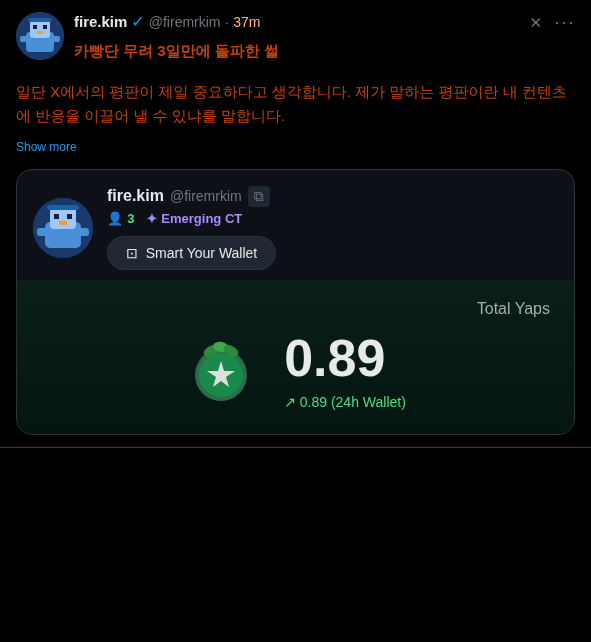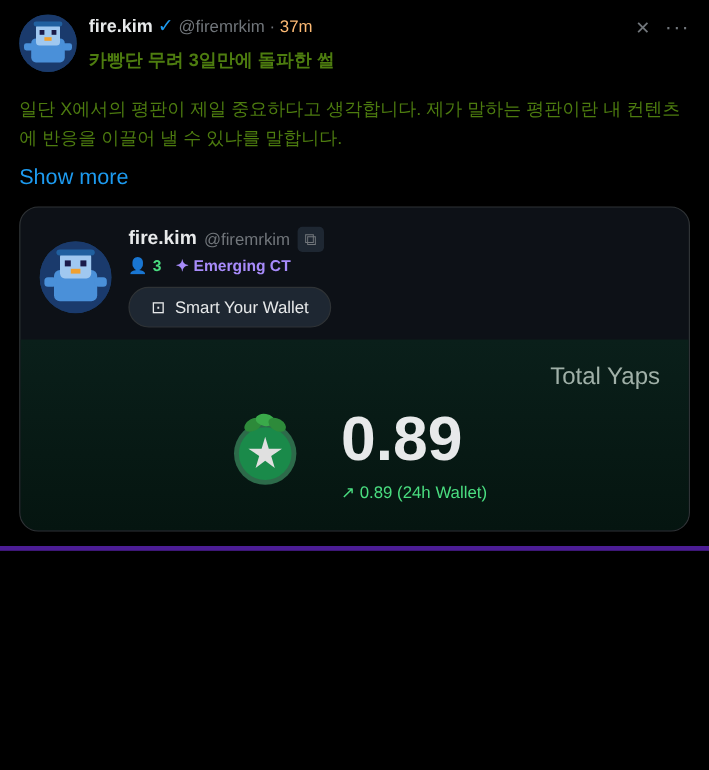--- a/index.html
+++ b/index.html
@@ -5,21 +5,21 @@
     * { box-sizing: border-box; margin: 0; padding: 0; }
     body {
       background: #000;
       color: #e7e9ea;
       font-family: -apple-system, BlinkMacSystemFont, 'Segoe UI', sans-serif;
       width: 591px;
       min-height: 642px;
     }
     .tweet-container {
       padding: 12px 16px;
-      border-bottom: 4px solid #4c1d95;
+      border-bottom: 1px solid #4c1d95;
     }
     .tweet-header {
       display: flex;
       align-items: flex-start;
       margin-bottom: 10px;
     }
     .avatar {
       width: 48px;
       height: 48px;
       border-radius: 50%;
@@ -55,29 +55,29 @@
       color: #71767b;
       font-size: 14px;
     }
     .time {
       color: #fdba74;
       font-size: 14px;
     }
     .tweet-text {
       font-size: 15px;
       line-height: 1.55;
-      color: #4d7c0f;
+      color: #c2410c;
       margin-bottom: 8px;
     }
     .tweet-text p {
       margin-bottom: 10px;
     }
     .show-more {
       color: #1d9bf0;
-      font-size: 18px;
+      font-size: 12px;
       cursor: pointer;
       text-decoration: none;
     }
     .card-container {
       margin-top: 14px;
       border: 1px solid #2f3336;
       border-radius: 16px;
       overflow: hidden;
       background: #0d1117;
     }
@@ -160,29 +160,29 @@
       cursor: pointer;
     }
     .card-stats {
       background: linear-gradient(180deg, #0a1f1a 0%, #051510 100%);
       padding: 20px 24px 24px 24px;
       display: flex;
       flex-direction: column;
       align-items: flex-end;
     }
     .stats-title {
-      font-size: 20px;
+      font-size: 16px;
       color: #a0b0a8;
       font-weight: 500;
       align-self: flex-end;
       margin-bottom: 10px;
     }
     .stats-main {
       display: flex;
-      align-items: flex-start;
+      align-items: center;
       gap: 27px;
       width: 100%;
       justify-content: center;
     }
     .yap-coin {
       position: relative;
       width: 72px;
       height: 72px;
     }
     .yap-value {

